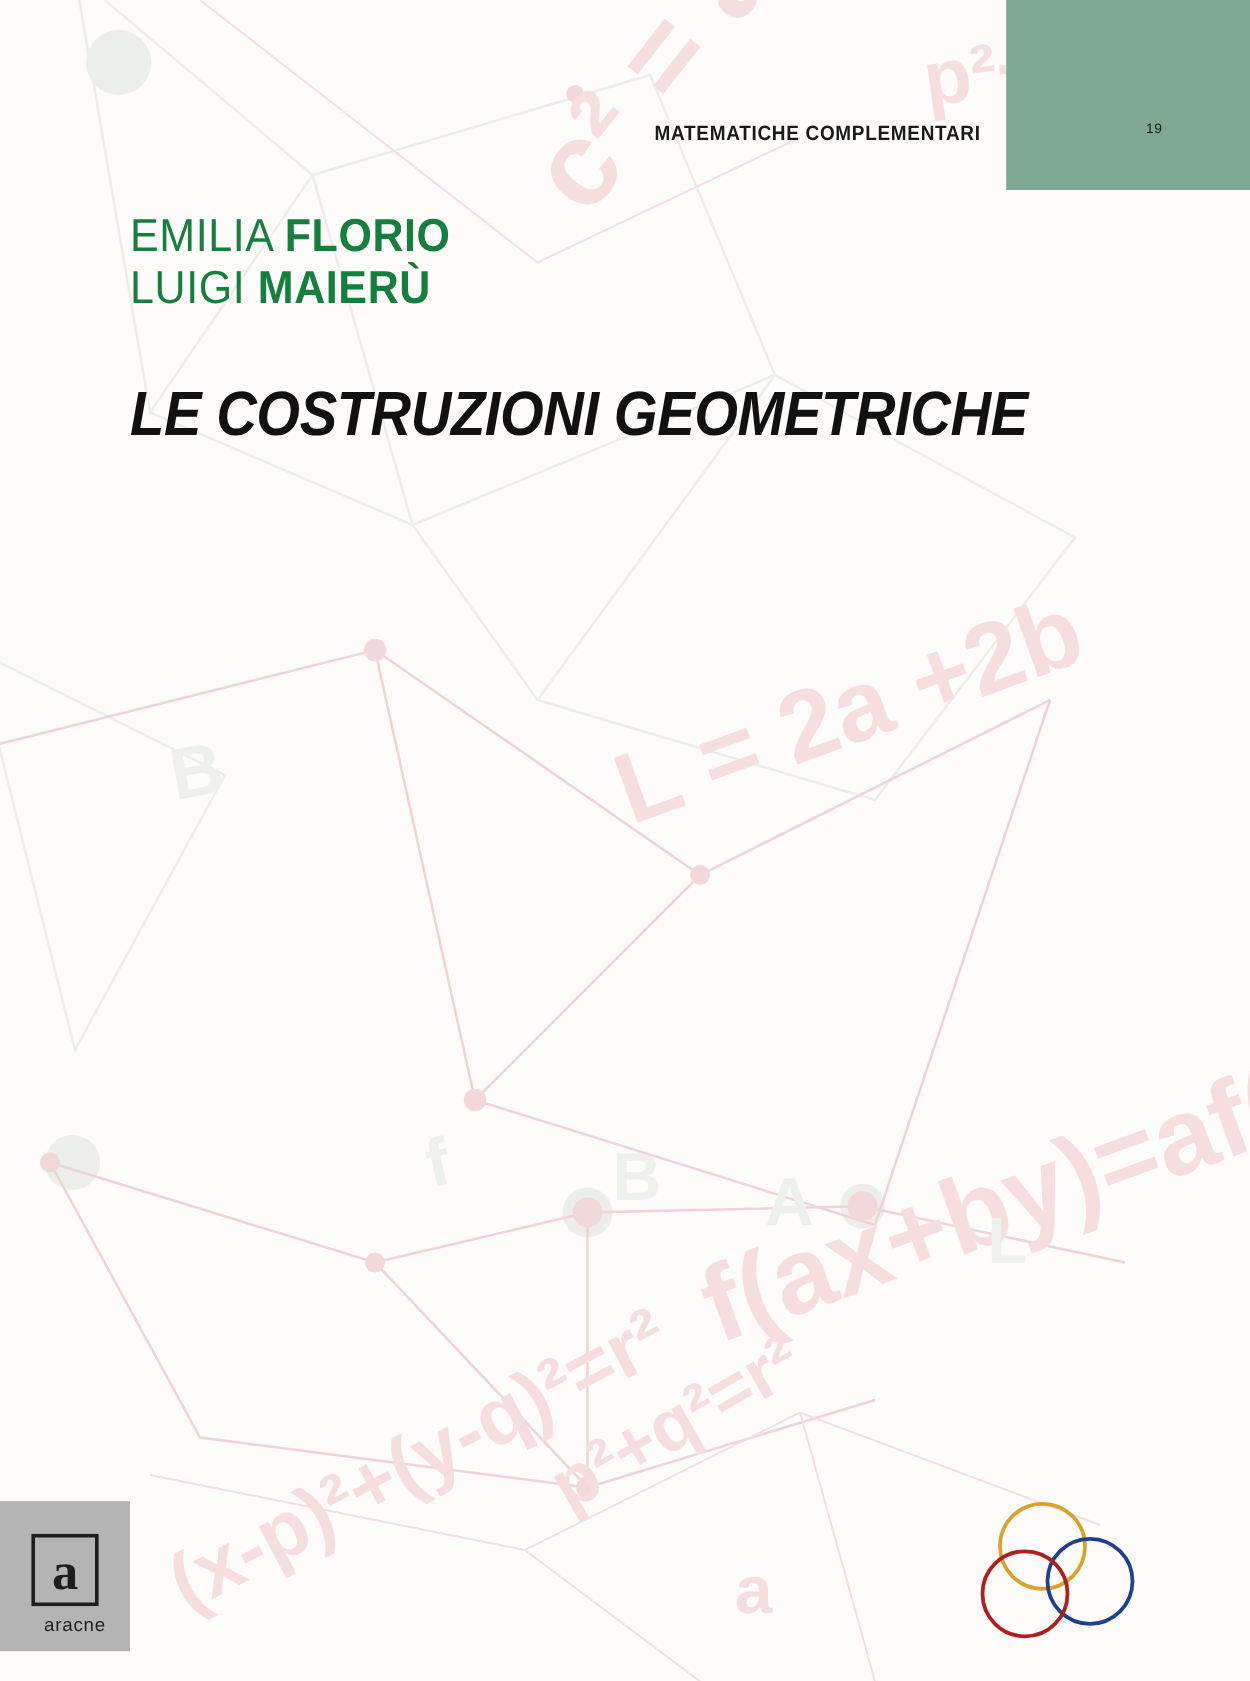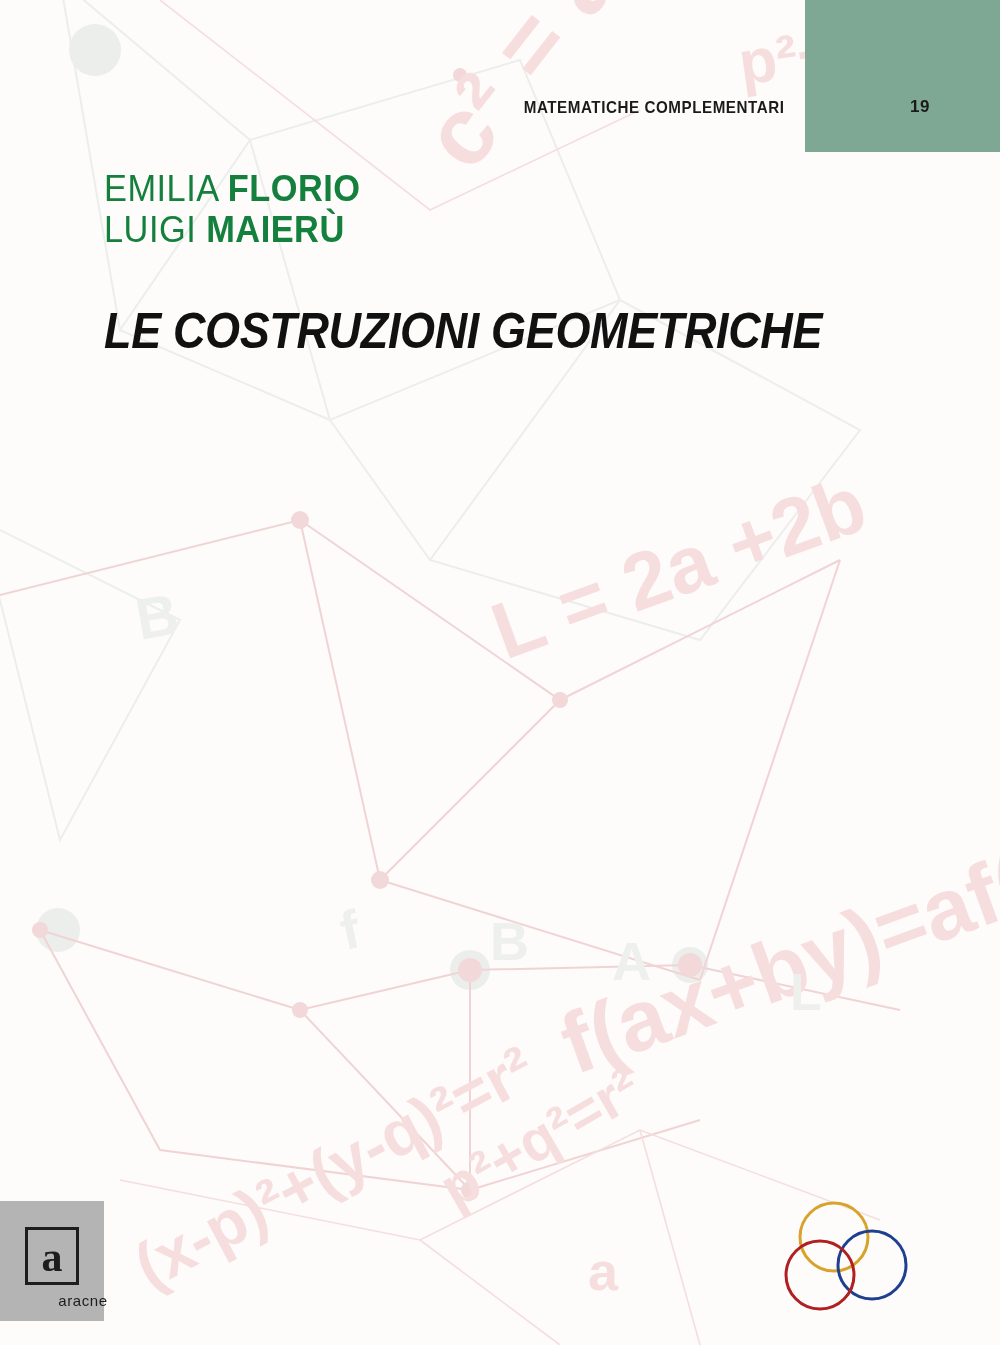--- a/index.html
+++ b/index.html
@@ -49,22 +49,22 @@
     color: #1a1a1a;
     white-space: nowrap;
     font-family: "Liberation Sans", sans-serif;
     transform: scaleX(0.92);
     transform-origin: right center;
   }
   #series-number {
     position: absolute;
     right: 70px;
     top: 97px;
-    font-size: 17px;
-    font-weight: 700;
+    font-size: 11px;
+    font-weight: 400;
     color: #1a1a1a;
     letter-spacing: 0.5px;
   }
 
   
   #authors {
     position: absolute;
     left: 104px;
     top: 168px;
     color: #15803d;
@@ -136,21 +136,20 @@
   #publisher-name {
     position: absolute;
     left: 0;
     bottom: 12px;
     width: 120px;
     text-align: center;
     font-size: 15px;
     letter-spacing: 0.6px;
     color: #1d1d1d;
     font-family: "Liberation Sans", sans-serif;
-    padding-left: 23px;
   }
 
   
   #venn {
     position: absolute;
     right: 76px;
     bottom: 26px;
     width: 152px;
     height: 120px;
   }

